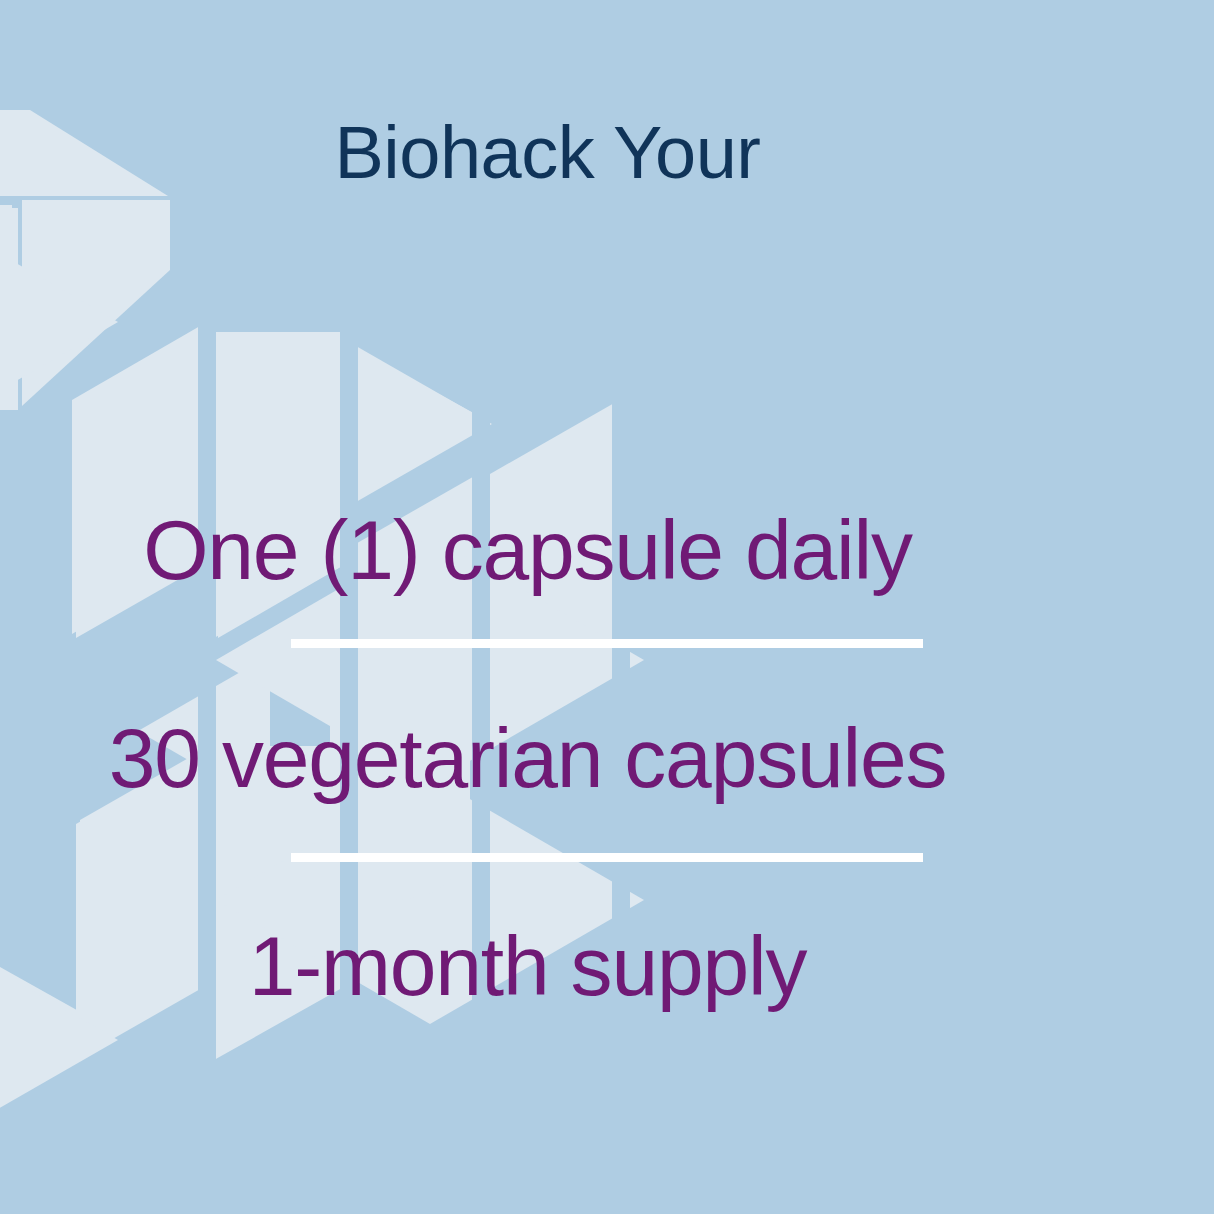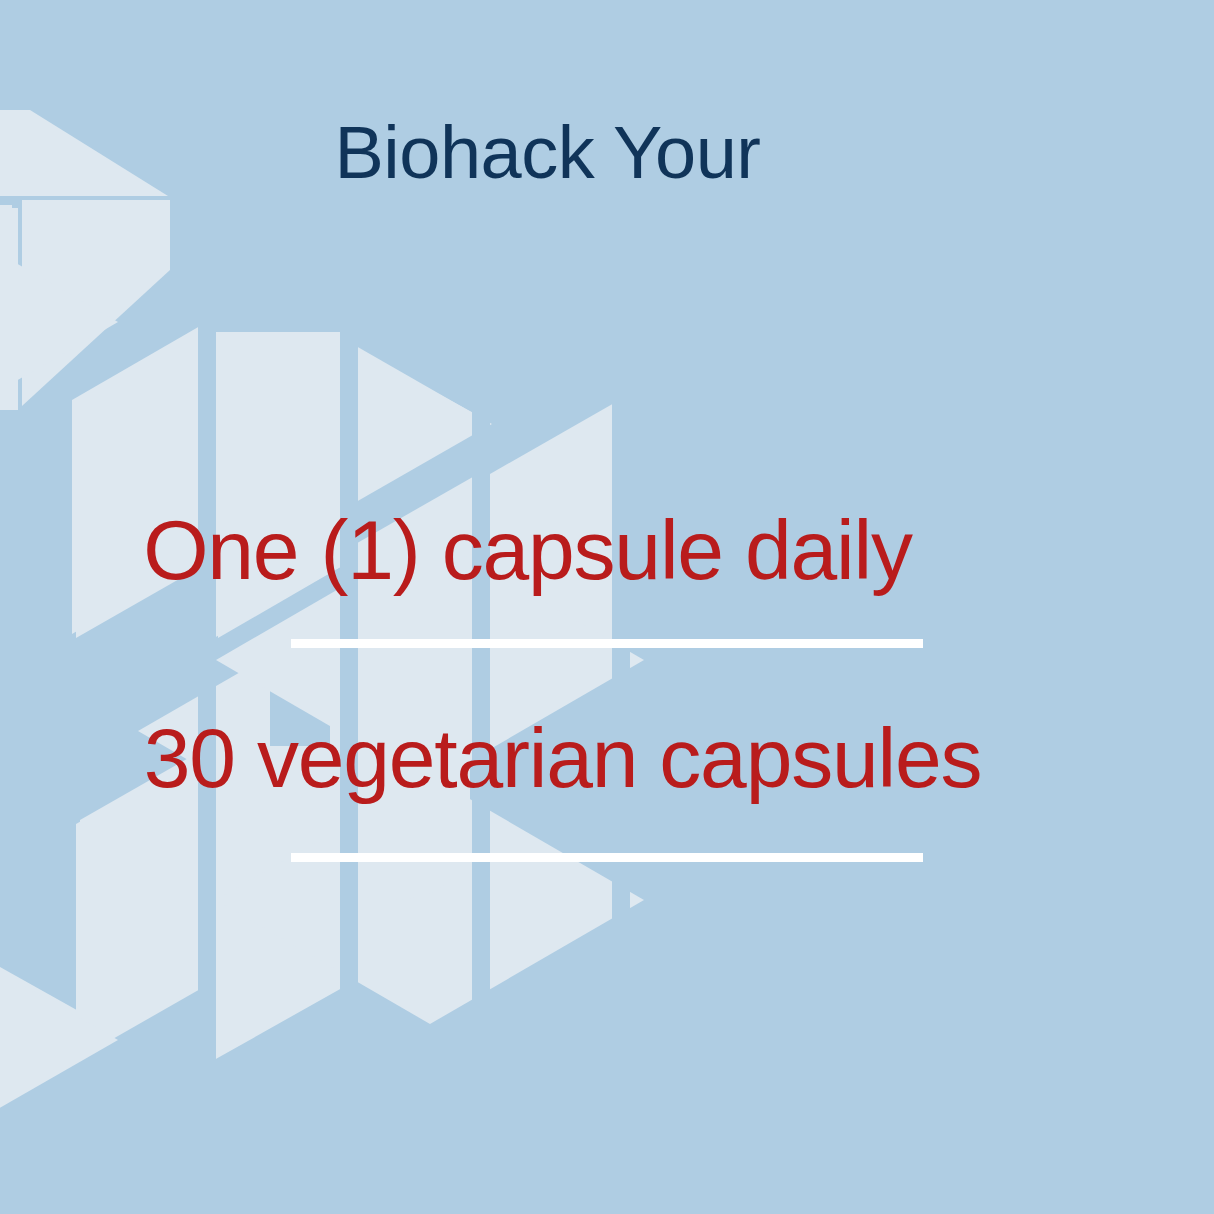--- a/index.html
+++ b/index.html
@@ -67,30 +67,30 @@
   .facts {
     position: absolute;
     top: 498px;
     left: 0;
     width: 1214px;
   }
 
   .fact-line {
     width: 1055px;
     text-align: center;
-    color: #b91c1c;
+    color: #701a75;
     font-size: 84px;
     line-height: 1.0;
     font-weight: 500;
     letter-spacing: -1.2px;
     white-space: nowrap;
   }
 
   .fact-line.line-1 { margin-top: 10px; }
-  .fact-line.line-2 { margin-top: 68px; padding-left: 35px; }
+  .fact-line.line-2 { margin-top: 68px; }
   .fact-line.line-3 { margin-top: 62px; }
 
   .divider {
     width: 632px;
     height: 9px;
     background: #ffffff;
     margin: 0 auto;
     border: 0;
   }
   .divider.div-1 { margin-top: 47px; }
@@ -213,16 +213,17 @@
     <div class="facts">
 
       <div class="fact-line line-1">One (1) capsule daily</div>
 
       <hr class="divider div-1">
 
       <div class="fact-line line-2">30 vegetarian capsules</div>
 
       <hr class="divider div-2">
 
+      <div class="fact-line line-3">1-month supply</div>
 
     </div>
   </div>
 </div>
 
 </body></html>

